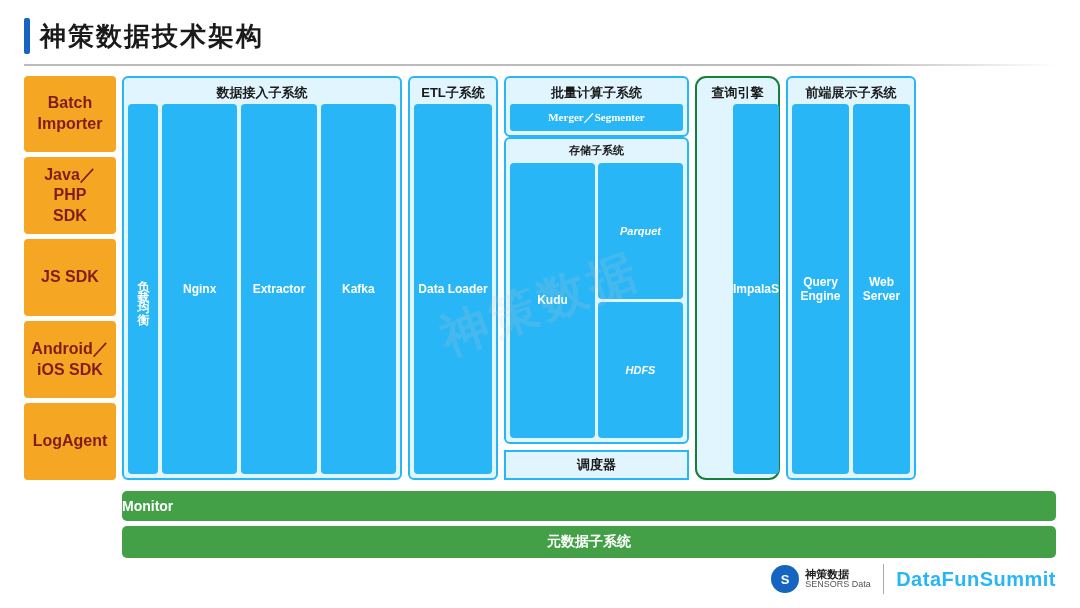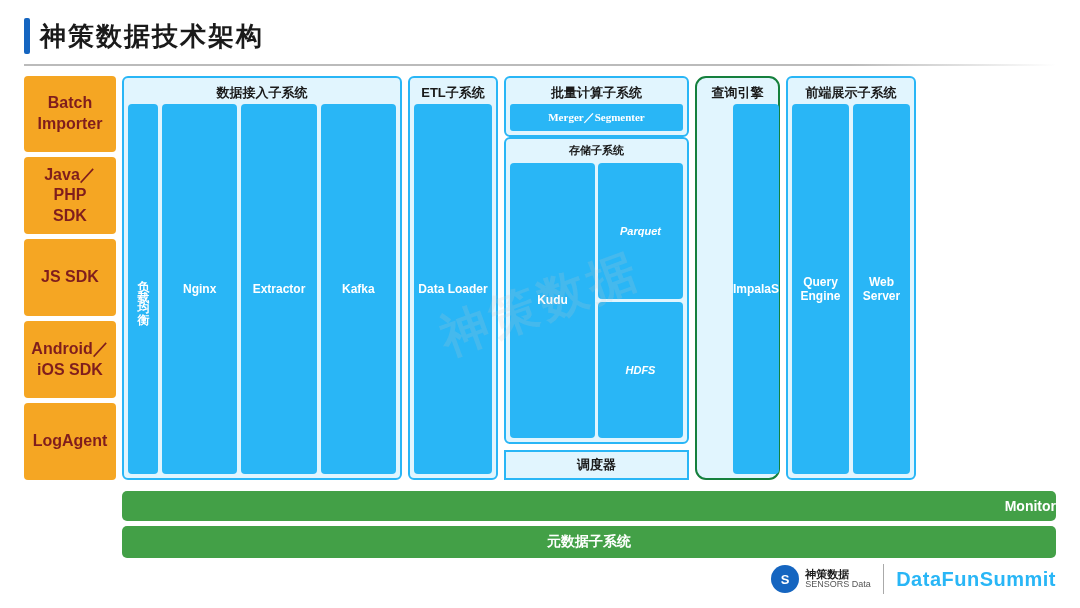--- a/index.html
+++ b/index.html
@@ -240,21 +240,21 @@
       margin-top: 6px;
     }
 
     
     .monitor-row {
       background: #43a047;
       border-radius: 5px;
       color: #fff;
       font-size: 14px;
       font-weight: 600;
-      text-align: right;
+      text-align: left;
       padding: 7px 0;
     }
 
     
     .meta-row {
       background: #43a047;
       border-radius: 5px;
       color: #fff;
       font-size: 14px;
       font-weight: 600;

